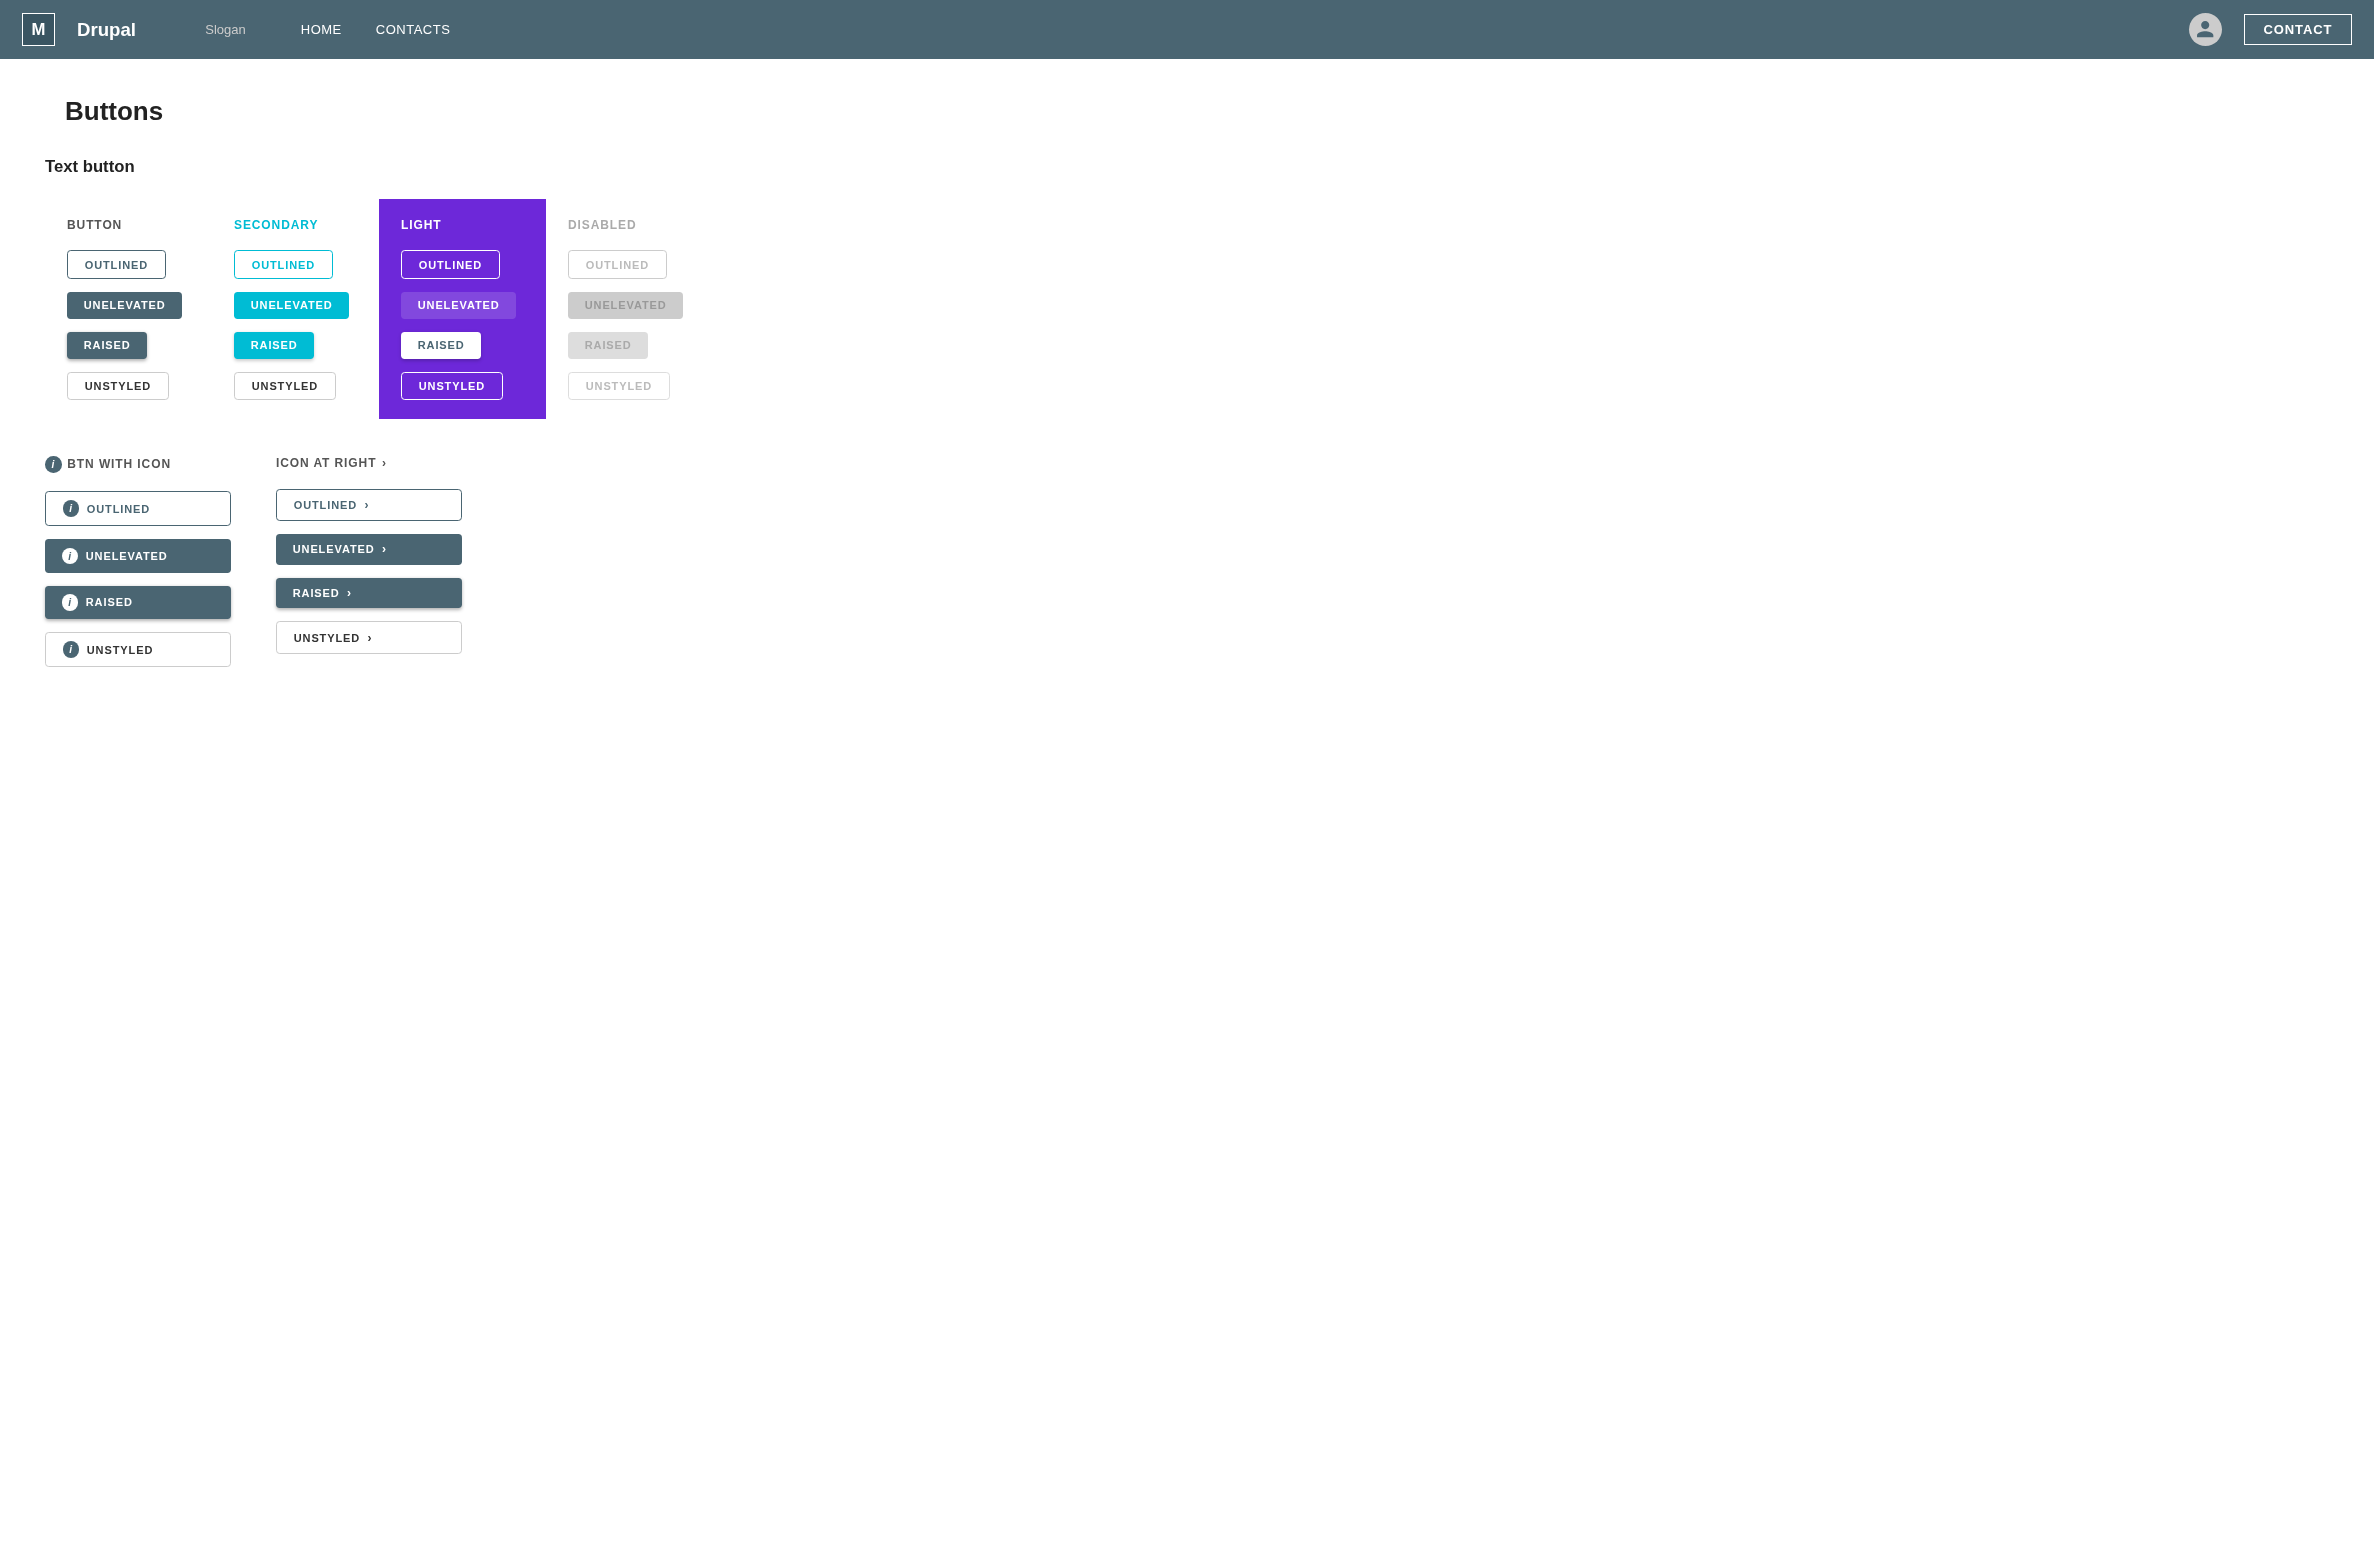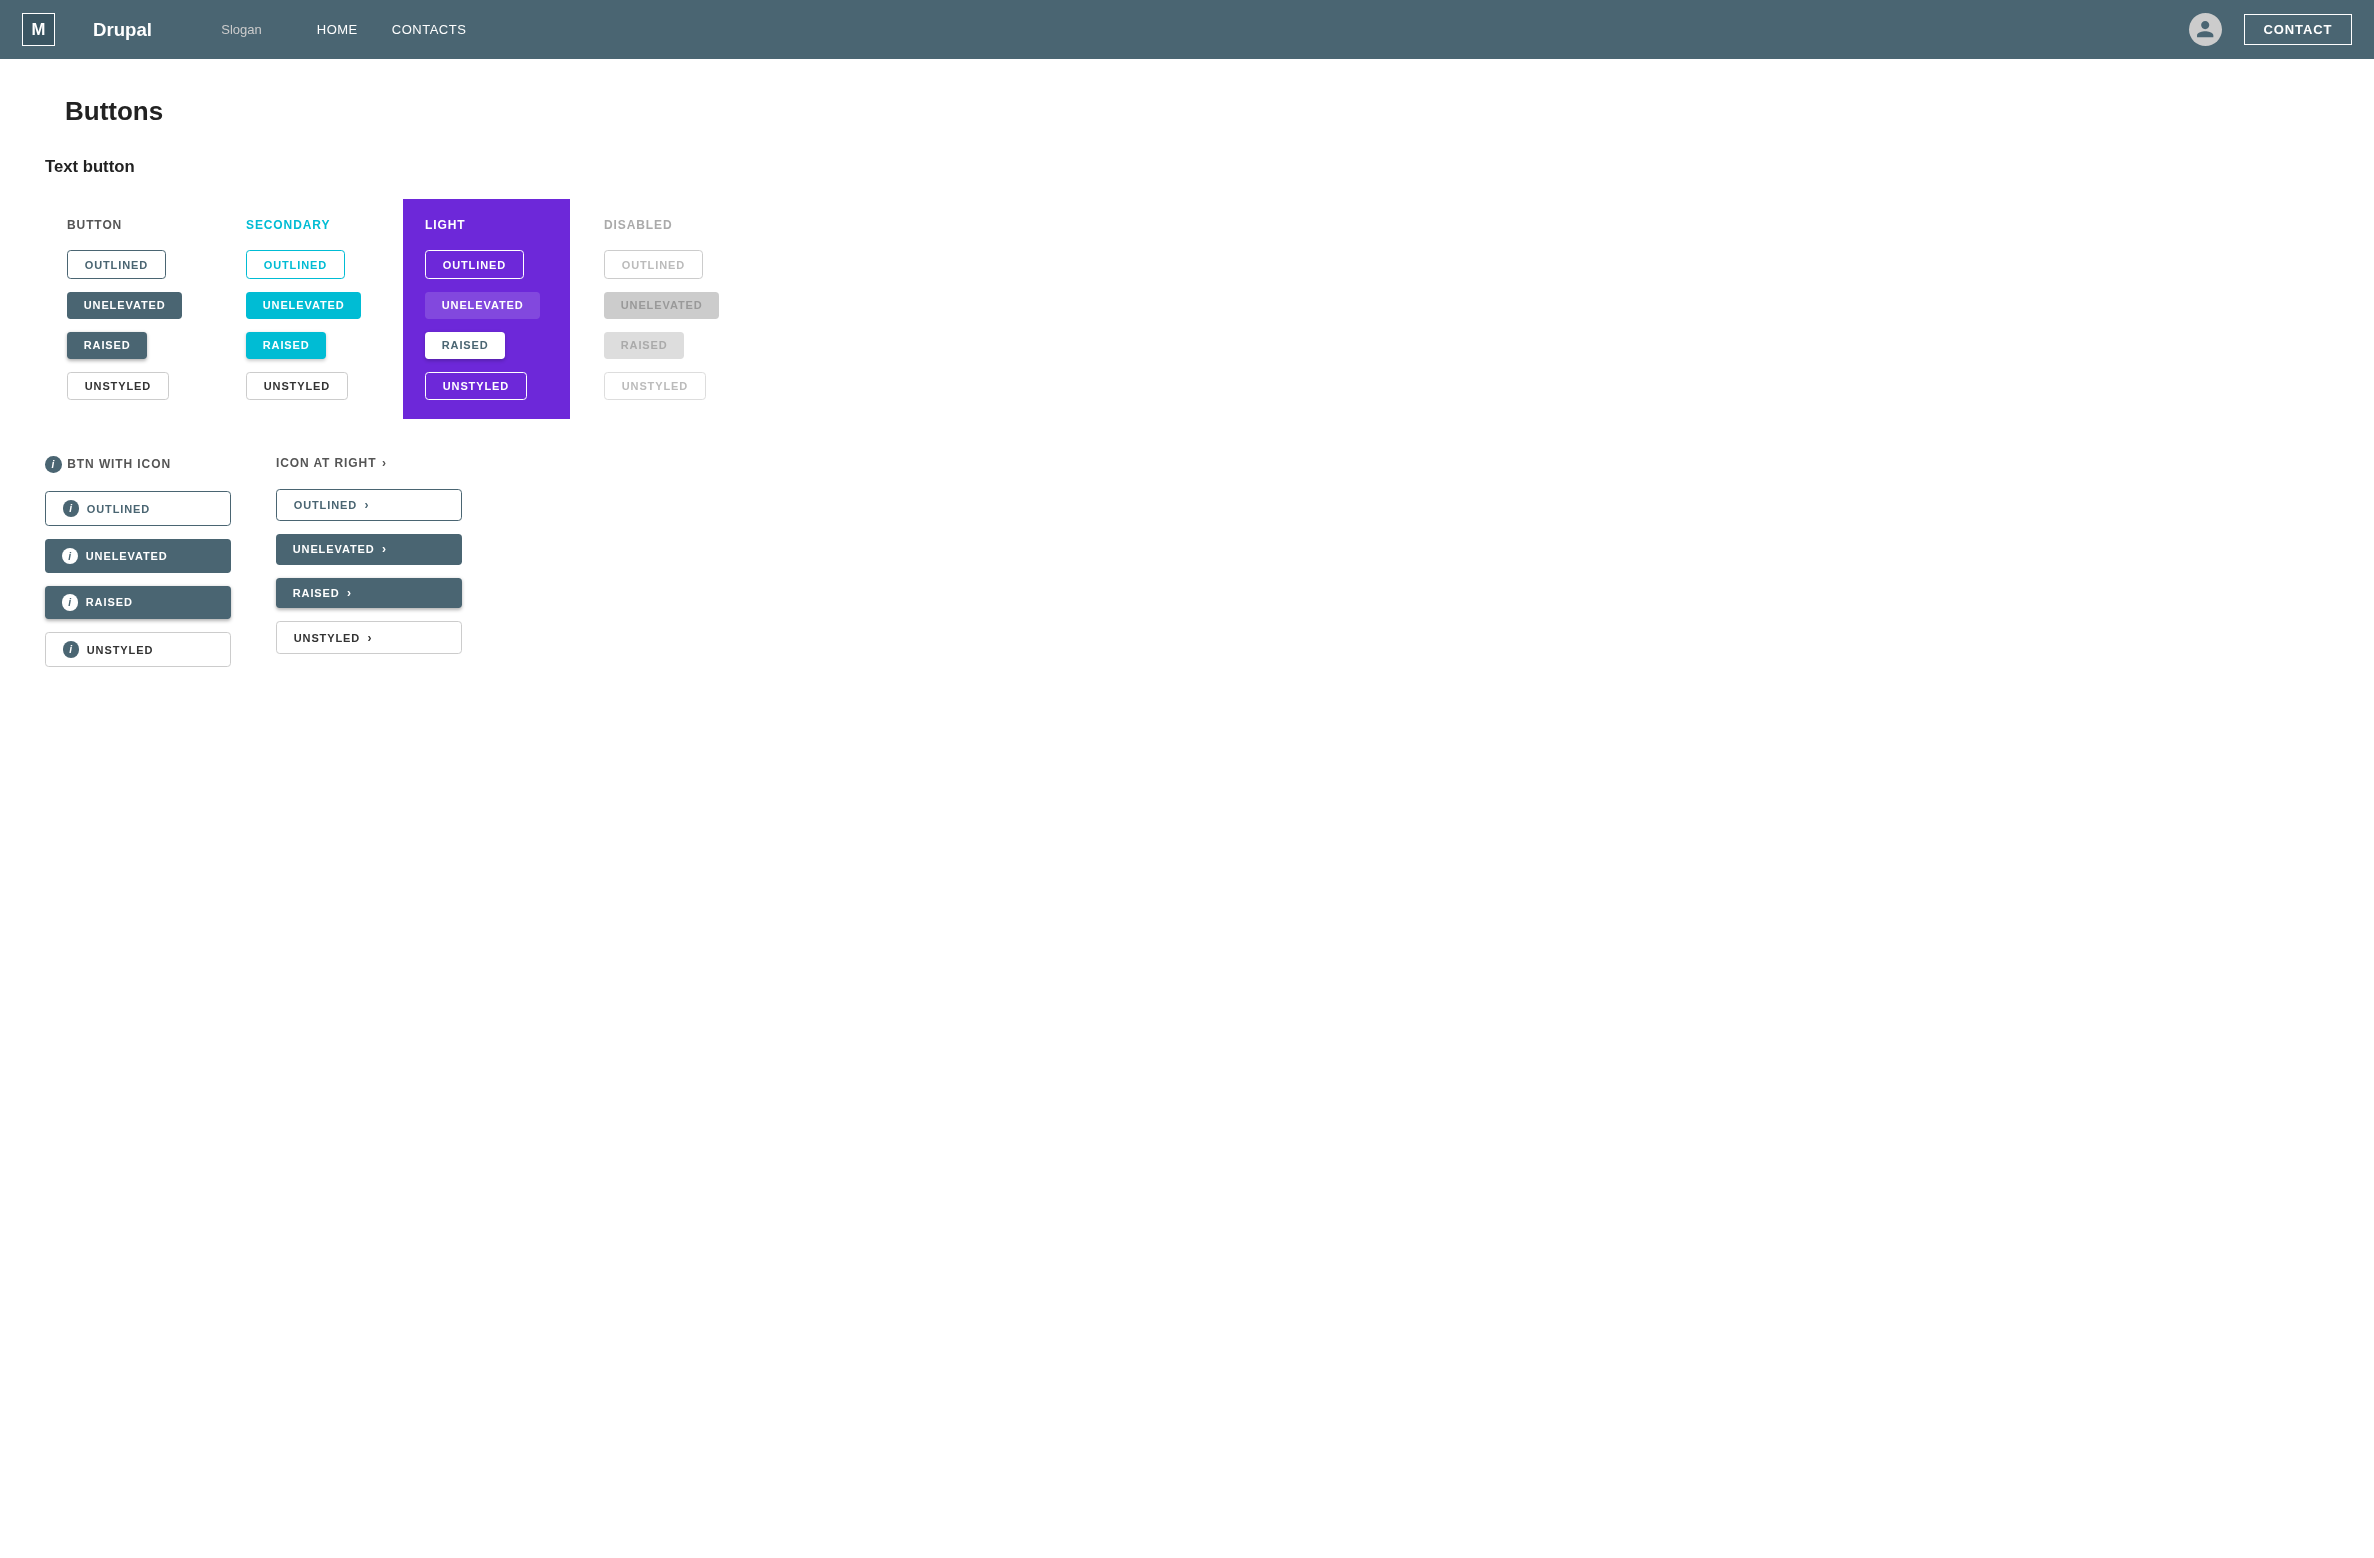--- a/index.html
+++ b/index.html
@@ -15,21 +15,21 @@
       gap: 22px;
     }
     .navbar-logo-box {
       background: #3a5562;
       border: 1.9px solid #fff;
       width: 33px; height: 33px;
       display: flex; align-items: center; justify-content: center;
       color: #fff; font-weight: bold; font-size: 16.7px;
     }
     .navbar-brand {
-      color: #fff; font-size: 18.6px; font-weight: bold; margin-right: 7.4px; margin-left: 16px;
+      color: #fff; font-size: 18.6px; font-weight: bold; margin-right: 7.4px;
     }
     .navbar-slogan {
       color: #ccc; font-size: 13px; margin-left: 40px;
     }
     .navbar-links {
       display: flex; gap: 34px; margin-left: 33px;
     }
     .navbar-link {
       color: #fff; font-size: 13px; text-decoration: none; letter-spacing: 0.5px;
     }
@@ -59,21 +59,21 @@
     .page-title {
       font-size: 26px; font-weight: bold; color: #222; margin-bottom: 30px; margin-left: 20px;
     }
     .section-title {
       font-size: 16.7px; font-weight: bold; color: #222; margin-bottom: 22px;
     }
 
     
     .btn-columns {
       display: flex;
-      gap: 12px;
+      gap: 0;
       margin-bottom: 37px;
     }
     .btn-col {
       min-width: 167px;
       padding: 18.6px 22px;
       display: flex;
       flex-direction: column;
       gap: 13px;
     }
     .btn-col.light-bg {

